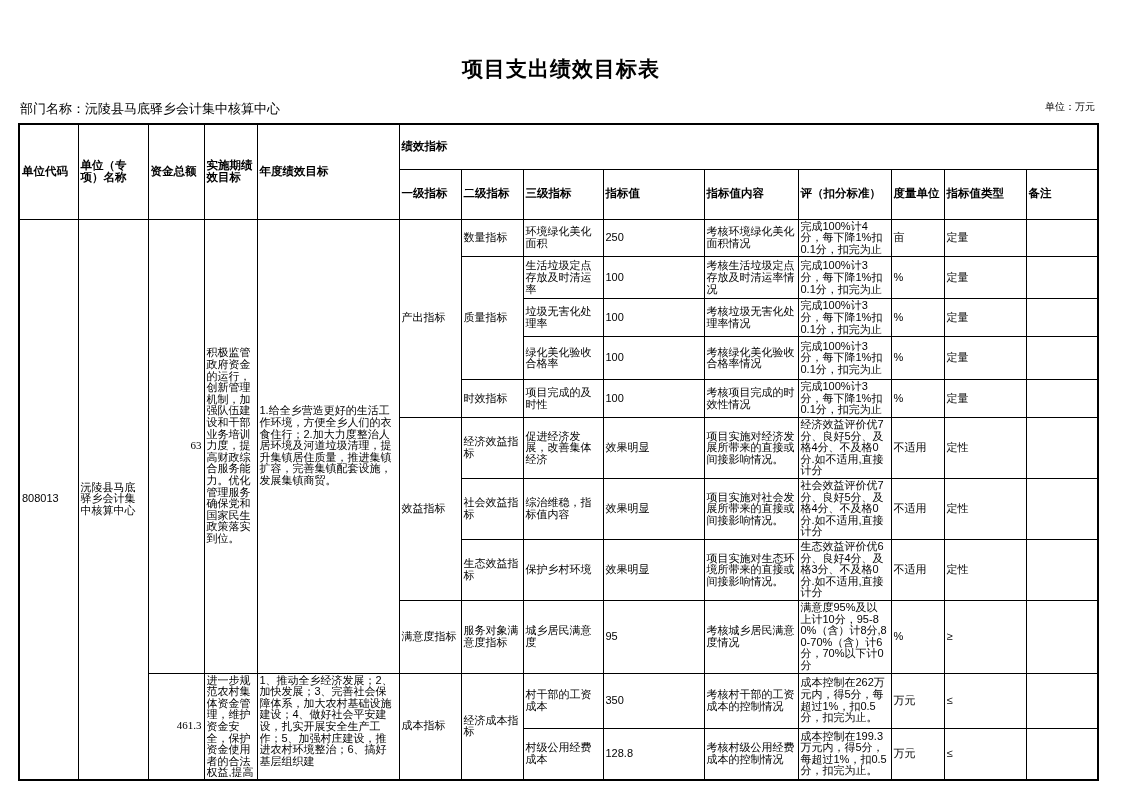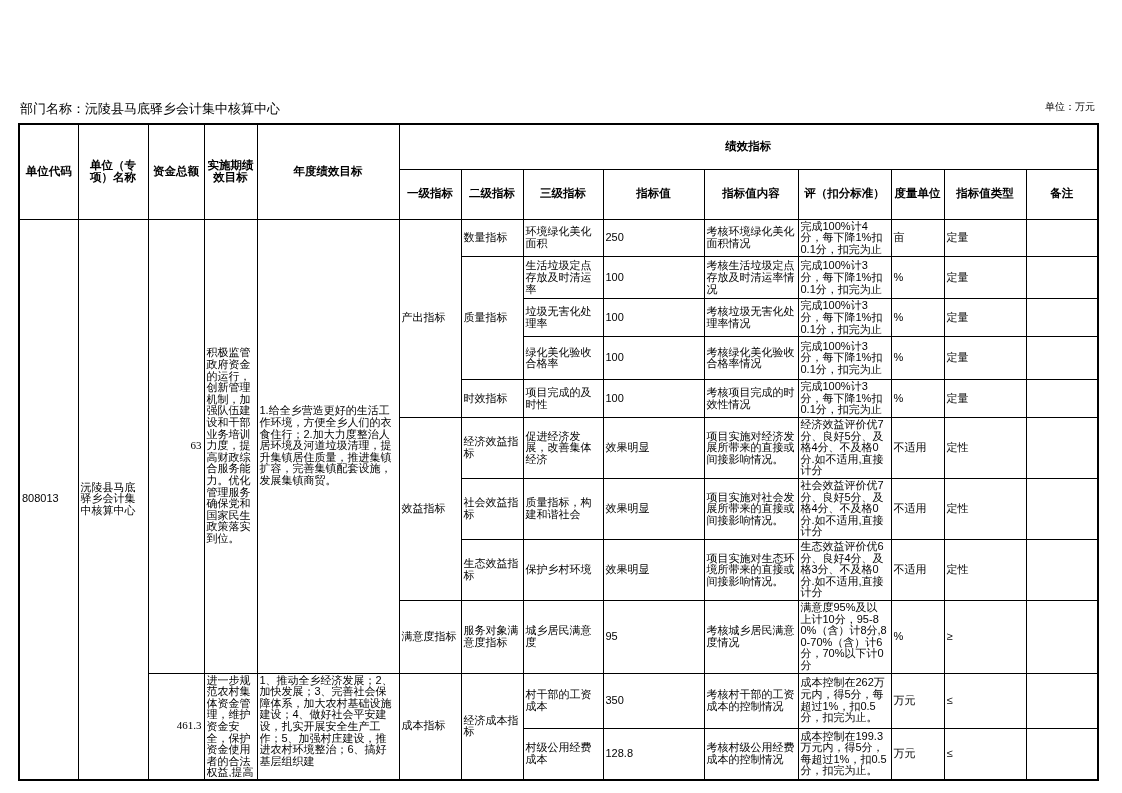--- a/index.html
+++ b/index.html
@@ -27,30 +27,31 @@
   table.perf td {
     border: 1px solid #000;
     font-size: 11px; line-height: 11.6px;
     padding: 1px 2px;
     vertical-align: middle;
     text-align: left;
     word-break: break-all;
     overflow: hidden;
   }
   table.perf td.th {
-    font-weight: bold; text-align: center; font-size: 11.5px;
+    font-weight: bold; text-align: left; font-size: 11.5px;
   }
   table.perf td.num { text-align: right; font-family: Liberation Serif, serif; }
   table.perf td.vtop { vertical-align: top; }
   .clip { max-height: 102px; overflow: hidden; }
 </style>
 </head>
 <body>
 
 <div class="page">
+  <div class="doc-title">项目支出绩效目标表</div>
   <div class="meta-left"><span>部门名称：</span><span>沅陵县马底驿乡会计集中核算中心</span></div>
   <div class="meta-right">单位：万元</div>
 
   <table class="perf">
     <colgroup>
       <col style="width:59px">
         <col style="width:70px">
         <col style="width:56px">
         <col style="width:53px">
       <col style="width:142px">
@@ -152,21 +153,21 @@
       <td>效果明显</td>
       <td>项目实施对经济发展所带来的直接或间接影响情况。</td>
       <td>经济效益评价优7分、良好5分、及格4分、不及格0分.如不适用,直接计分</td>
       <td>不适用</td>
       <td>定性</td>
       <td></td>
     </tr>
 
     <tr style="height:53px">
       <td>社会效益指标</td>
-      <td>质量指标，构建和谐社会</td>
+      <td>综治维稳，指标值内容</td>
       <td>效果明显</td>
       <td>项目实施对社会发展所带来的直接或间接影响情况。</td>
       <td>社会效益评价优7分、良好5分、及格4分、不及格0分.如不适用,直接计分</td>
       <td>不适用</td>
       <td>定性</td>
       <td></td>
     </tr>
 
     <tr style="height:51px">
       <td>生态效益指标</td>

